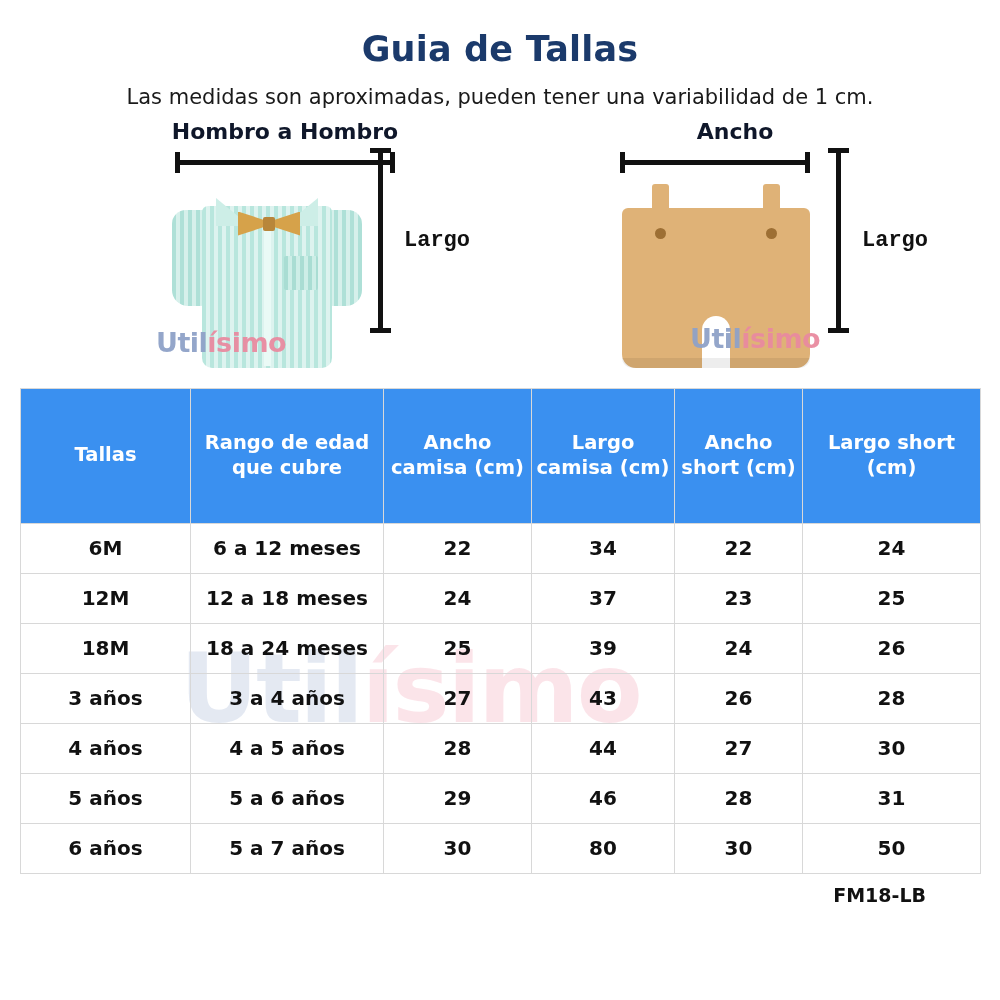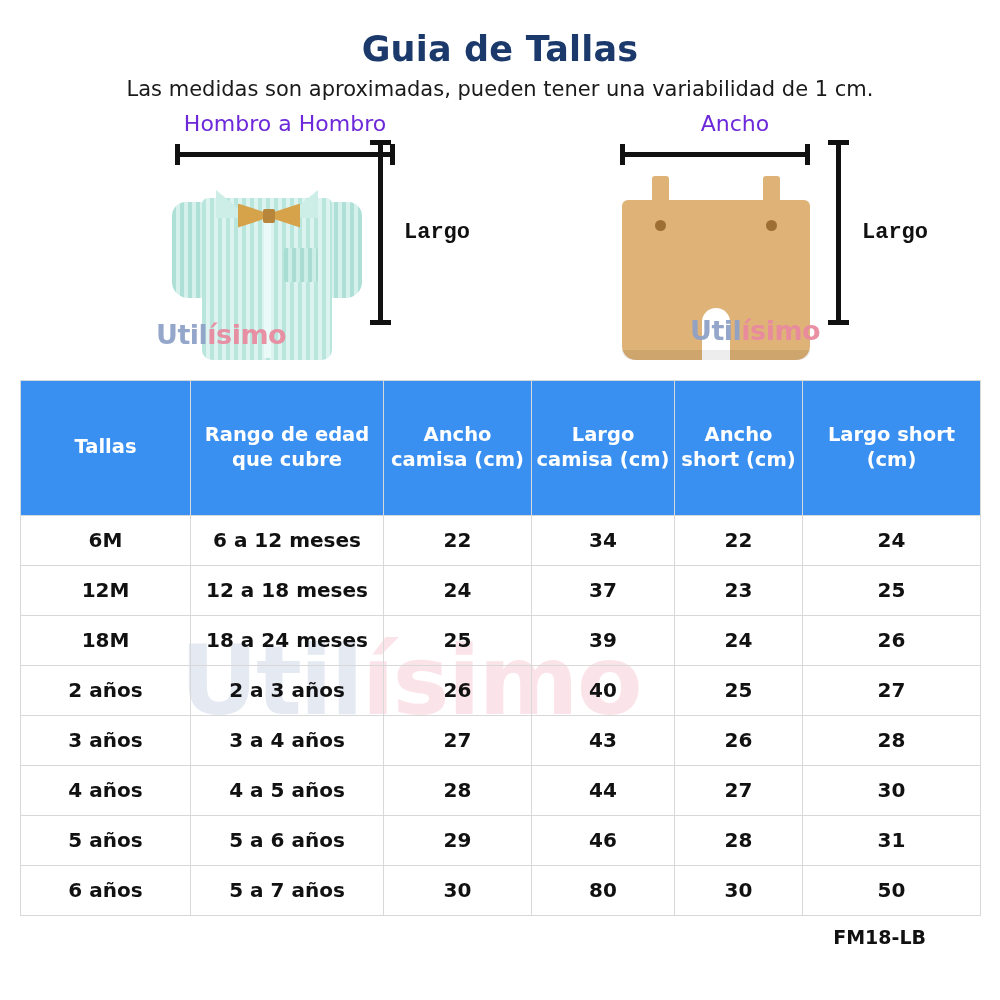--- a/index.html
+++ b/index.html
@@ -24,41 +24,41 @@
     font-weight: bold;
     letter-spacing: 0.2px;
     padding-top: 30px;
     line-height: 1.1;
   }
   .subtitle {
     text-align: center;
     color: #1a1a1a;
     font-size: 21px;
     font-weight: 500;
-    margin-top: 8px;
+    margin-top: 16px;
   }
 
   
   .diagram {
     position: relative;
     height: 265px;
     margin-top: 10px;
   }
   .garment-block {
     position: absolute;
     top: 0;
   }
   .shirt-block { left: 120px; width: 330px; }
   .short-block { left: 570px; width: 330px; }
 
   .meas-label {
     text-align: center;
     font-size: 22px;
-    font-weight: normal;
-    color: #6d28d9;
+    font-weight: bold;
+    color: #0f172a;
     white-space: nowrap;
   }
   .hbar {
     position: relative;
     height: 20px;
     margin-top: 8px;
   }
   .hbar .line {
     position: absolute;
     top: 8px; left: 0; right: 0;
@@ -432,28 +432,20 @@
         </tr>
         <tr>
           <td>18M</td>
           <td>18 a 24 meses</td>
           <td>25</td>
           <td>39</td>
           <td>24</td>
           <td>26</td>
         </tr>
         <tr>
-          <td>2 años</td>
-          <td>2 a 3 años</td>
-          <td>26</td>
-          <td>40</td>
-          <td>25</td>
-          <td>27</td>
-        </tr>
-        <tr>
           <td>3 años</td>
           <td>3 a 4 años</td>
           <td>27</td>
           <td>43</td>
           <td>26</td>
           <td>28</td>
         </tr>
         <tr>
           <td>4 años</td>
           <td>4 a 5 años</td>

